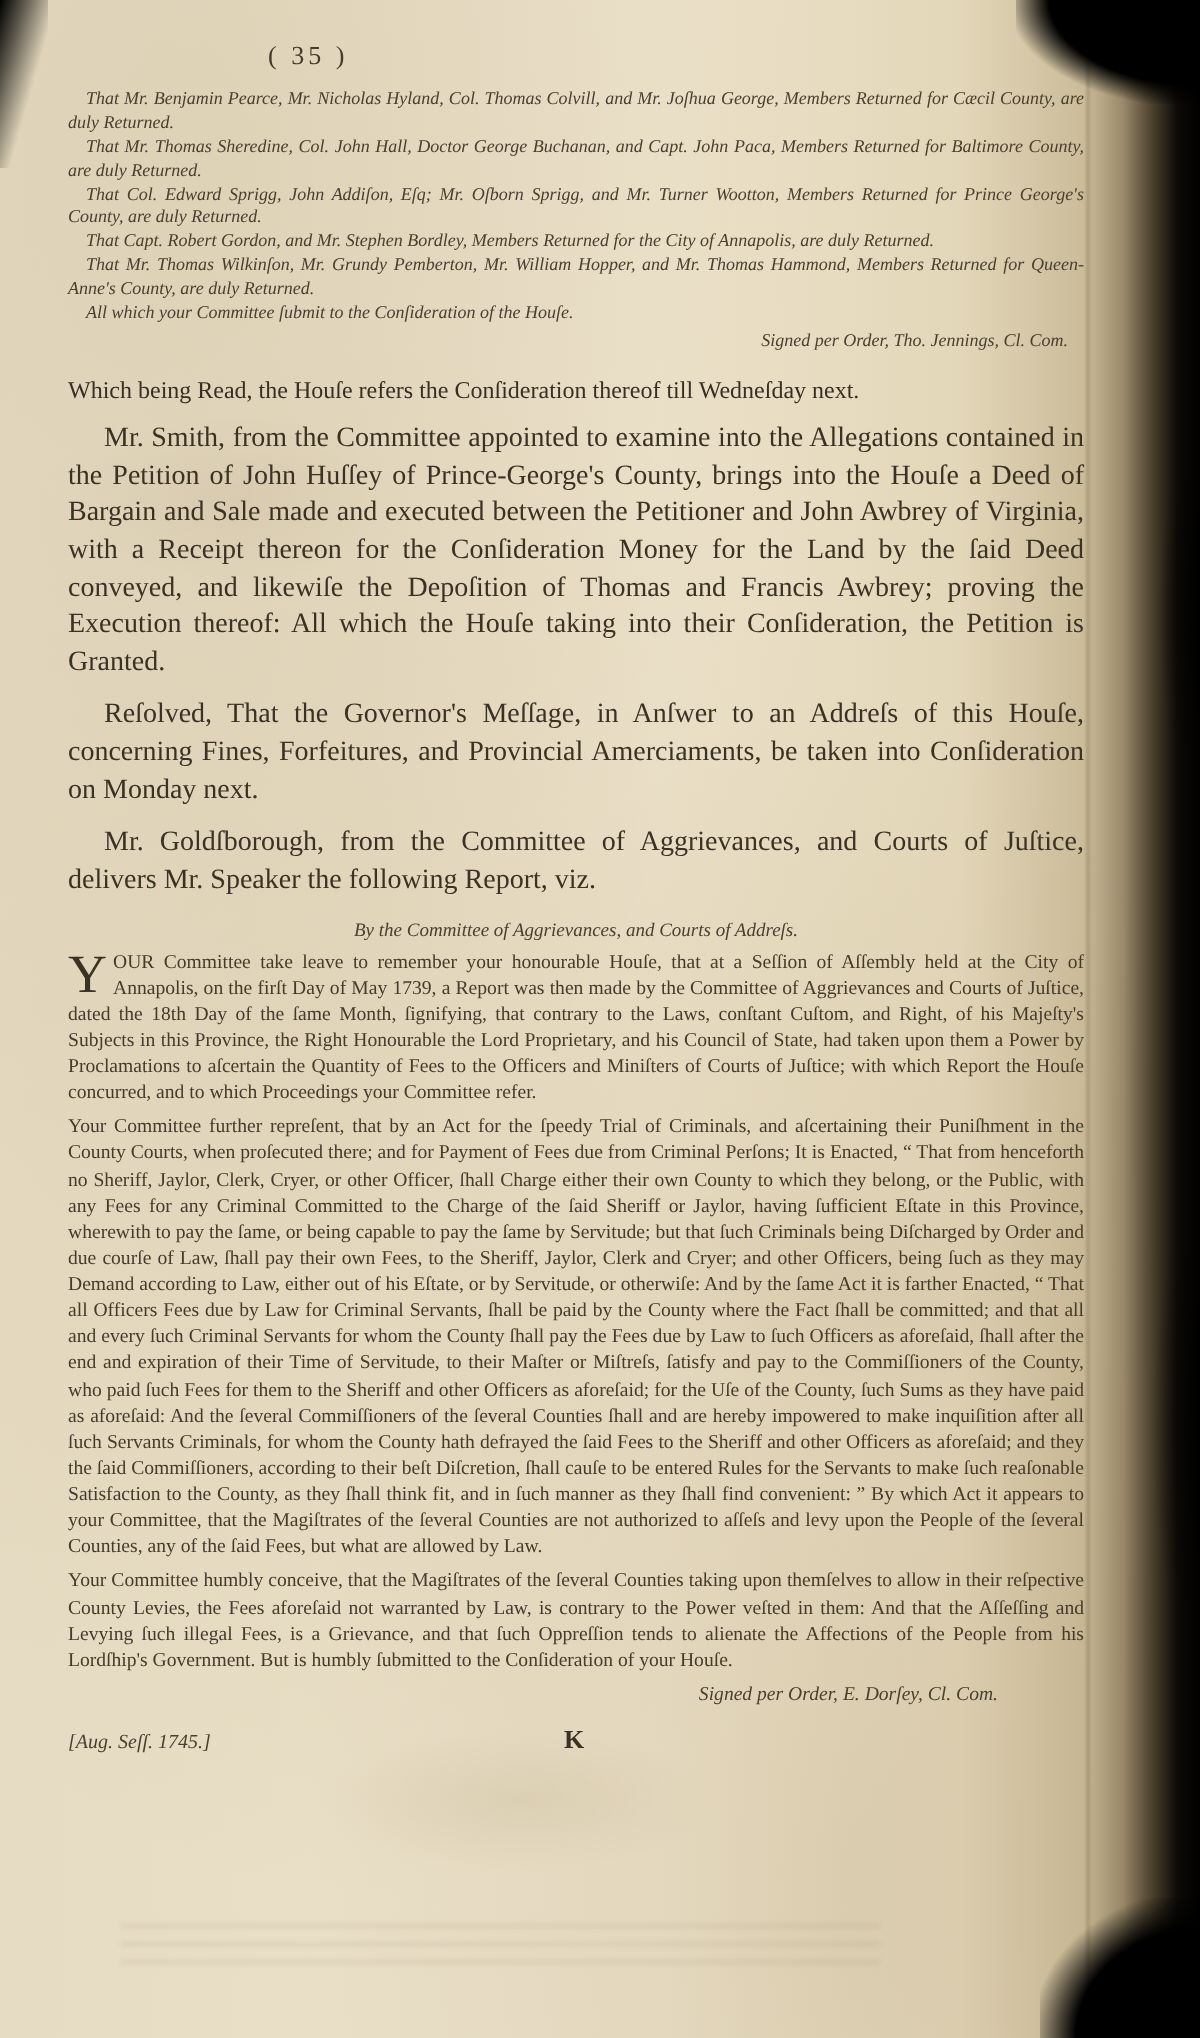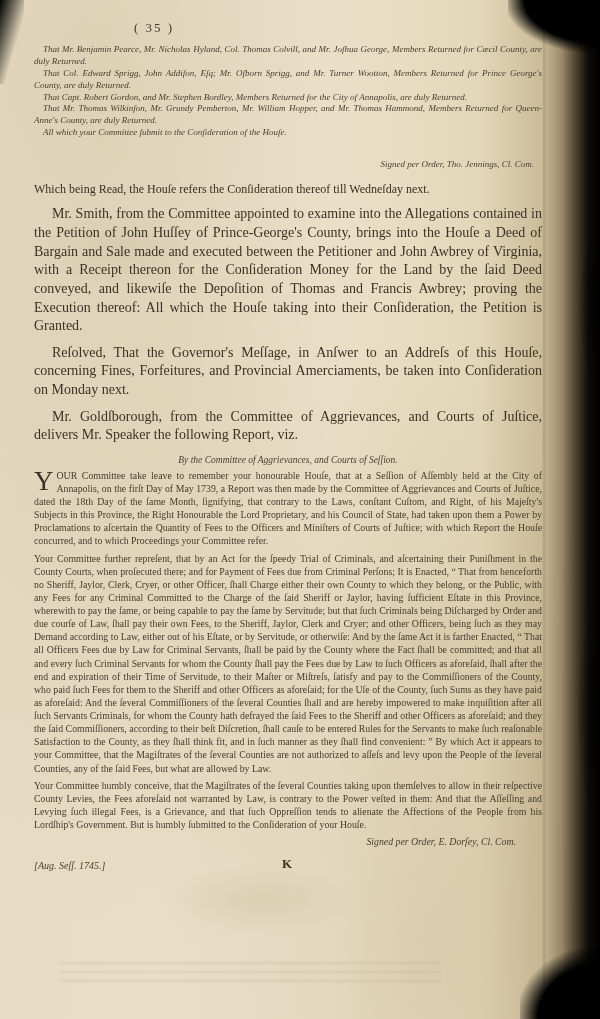--- a/index.html
+++ b/index.html
@@ -37,21 +37,21 @@
   .folio {
     font-size: 13px;
     letter-spacing: 2px;
     padding-left: 100px;
     color: #46active;
     color: #463c2e;
     margin-bottom: 8px;
   }
   .members { font-size: 9px; font-style: italic; line-height: 1.32; color: #4a4032; }
   .members p { margin: 0; text-indent: 9px; text-align: justify; }
-  .members .msig { text-align: right; text-indent: 0; padding-right: 8px; margin-top: 20px; }
+  .members .msig { text-align: right; text-indent: 0; padding-right: 8px; margin-top: 2px; }
   .body-lg {
     font-size: 12px; line-height: 1.3; text-align: justify;
     margin: 11px 0 0 0; color: #38302404; color: #382f23;
   }
   .body {
     font-size: 14px; line-height: 1.33; text-align: justify;
     margin: 8px 0 0 0; color: #3b3226;
   }
   .ind { text-indent: 18px; }
   .rpt-head {
@@ -63,21 +63,21 @@
     margin: 4px 0 0 0; color: #453b2c;
   }
   .rpt-p .dropcap {
     float: left;
     font-size: 27px; line-height: 0.85;
     padding: 1px 3px 0 0;
     color: #3b3226;
   }
   .rpt-sig {
     font-size: 9.8px; font-style: italic; text-align: right;
-    padding-right: 26px; margin: 5px 0 0 0; color: #4a4032;
+    padding-right: 43px; margin: 5px 0 0 0; color: #4a4032;
   }
   .closing { margin-top: 13px; text-indent: 10px; }
   .footer { position: relative; margin-top: 8px; height: 18px; }
   .sess { font-style: italic; font-size: 10px; color: #4a4032; }
   .mark { position: absolute; left: 248px; top: 1px; font-size: 13px; font-weight: bold; color: #3b3226; }
   .ghost-lines {
     position: absolute; left: 60px; width: 380px; height: 26px;
     background: repeating-linear-gradient(to bottom, rgba(110,92,62,0.22) 0 2px, transparent 2px 9px);
     filter: blur(1.2px); opacity: 0.5; pointer-events: none;
   }
@@ -116,36 +116,37 @@
 <div class="page">
   <div class="paper"></div>
   <div class="stains"></div>
 
   <div class="content">
 
     <div class="folio">( 35 )</div>
 
     <section class="members">
       <p>That Mr. Benjamin Pearce, Mr. Nicholas Hyland, Col. Thomas Colvill, and Mr. Joſhua George, Members Returned for Cæcil County, are duly Returned.</p>
+      <p>That Mr. Thomas Sheredine, Col. John Hall, Doctor George Buchanan, and Capt. John Paca, Members Returned for Baltimore County, are duly Returned.</p>
       <p>That Col. Edward Sprigg, John Addiſon, Eſq; Mr. Oſborn Sprigg, and Mr. Turner Wootton, Members Returned for Prince George's County, are duly Returned.</p>
       <p>That Capt. Robert Gordon, and Mr. Stephen Bordley, Members Returned for the City of Annapolis, are duly Returned.</p>
       <p>That Mr. Thomas Wilkinſon, Mr. Grundy Pemberton, Mr. William Hopper, and Mr. Thomas Hammond, Members Returned for Queen-Anne's County, are duly Returned.</p>
       <p>All which your Committee ſubmit to the Conſideration of the Houſe.</p>
       <p class="msig">Signed per Order, Tho. Jennings, Cl. Com.</p>
     </section>
 
     <p class="body-lg">Which being Read, the Houſe refers the Conſideration thereof till Wedneſday next.</p>
 
     <p class="body ind">Mr. Smith, from the Committee appointed to examine into the Allegations contained in the Petition of John Huſſey of Prince-George's County, brings into the Houſe a Deed of Bargain and Sale made and executed between the Petitioner and John Awbrey of Virginia, with a Receipt thereon for the Conſideration Money for the Land by the ſaid Deed conveyed, and likewiſe the Depoſition of Thomas and Francis Awbrey; proving the Execution thereof: All which the Houſe taking into their Conſideration, the Petition is Granted.</p>
 
     <p class="body ind">Reſolved, That the Governor's Meſſage, in Anſwer to an Addreſs of this Houſe, concerning Fines, Forfeitures, and Provincial Amerciaments, be taken into Conſideration on Monday next.</p>
 
     <p class="body ind">Mr. Goldſborough, from the Committee of Aggrievances, and Courts of Juſtice, delivers Mr. Speaker the following Report, viz.</p>
 
-    <div class="rpt-head">By the Committee of Aggrievances, and Courts of Seſſion.</div>
+    <div class="rpt-head">By the Committee of Aggrievances, and Courts of Addreſs.</div>
 
     <div class="rpt-p">
       <span class="dropcap">Y</span><span>OUR Committee take leave to remember your honourable Houſe, that at a Seſſion of Aſſembly held at the City of Annapolis, on the firſt Day of May 1739, a Report was then made by the Committee of Aggrievances and Courts of Juſtice, dated the 18th Day of the ſame Month, ſignifying, that contrary to the Laws, conſtant Cuſtom, and Right, of his Majeſty's Subjects in this Province, the Right Honourable the Lord Proprietary, and his Council of State, had taken upon them a Power by Proclamations to aſcertain the Quantity of Fees to the Officers and Miniſters of Courts of Juſtice; with which Report the Houſe concurred, and to which Proceedings your Committee refer.</span>
     </div>
 
     <p class="rpt-p">Your Committee further repreſent, that by an Act for the ſpeedy Trial of Criminals, and aſcertaining their Puniſhment in the County Courts, when proſecuted there; and for Payment of Fees due from Criminal Perſons; It is Enacted, “ That from henceforth no Sheriff, Jaylor, Clerk, Cryer, or other Officer, ſhall Charge either their own County to which they belong, or the Public, with any Fees for any Criminal Committed to the Charge of the ſaid Sheriff or Jaylor, having ſufficient Eſtate in this Province, wherewith to pay the ſame, or being capable to pay the ſame by Servitude; but that ſuch Criminals being Diſcharged by Order and due courſe of Law, ſhall pay their own Fees, to the Sheriff, Jaylor, Clerk and Cryer; and other Officers, being ſuch as they may Demand according to Law, either out of his Eſtate, or by Servitude, or otherwiſe: And by the ſame Act it is farther Enacted, “ That all Officers Fees due by Law for Criminal Servants, ſhall be paid by the County where the Fact ſhall be committed; and that all and every ſuch Criminal Servants for whom the County ſhall pay the Fees due by Law to ſuch Officers as aforeſaid, ſhall after the end and expiration of their Time of Servitude, to their Maſter or Miſtreſs, ſatisfy and pay to the Commiſſioners of the County, who paid ſuch Fees for them to the Sheriff and other Officers as aforeſaid; for the Uſe of the County, ſuch Sums as they have paid as aforeſaid: And the ſeveral Commiſſioners of the ſeveral Counties ſhall and are hereby impowered to make inquiſition after all ſuch Servants Criminals, for whom the County hath defrayed the ſaid Fees to the Sheriff and other Officers as aforeſaid; and they the ſaid Commiſſioners, according to their beſt Diſcretion, ſhall cauſe to be entered Rules for the Servants to make ſuch reaſonable Satisfaction to the County, as they ſhall think fit, and in ſuch manner as they ſhall find convenient: ” By which Act it appears to your Committee, that the Magiſtrates of the ſeveral Counties are not authorized to aſſeſs and levy upon the People of the ſeveral Counties, any of the ſaid Fees, but what are allowed by Law.</p>
 
     <p class="rpt-p">Your Committee humbly conceive, that the Magiſtrates of the ſeveral Counties taking upon themſelves to allow in their reſpective County Levies, the Fees aforeſaid not warranted by Law, is contrary to the Power veſted in them: And that the Aſſeſſing and Levying ſuch illegal Fees, is a Grievance, and that ſuch Oppreſſion tends to alienate the Affections of the People from his Lordſhip's Government. But is humbly ſubmitted to the Conſideration of your Houſe.</p>
 
     <p class="rpt-sig">Signed per Order, E. Dorſey, Cl. Com.</p>

